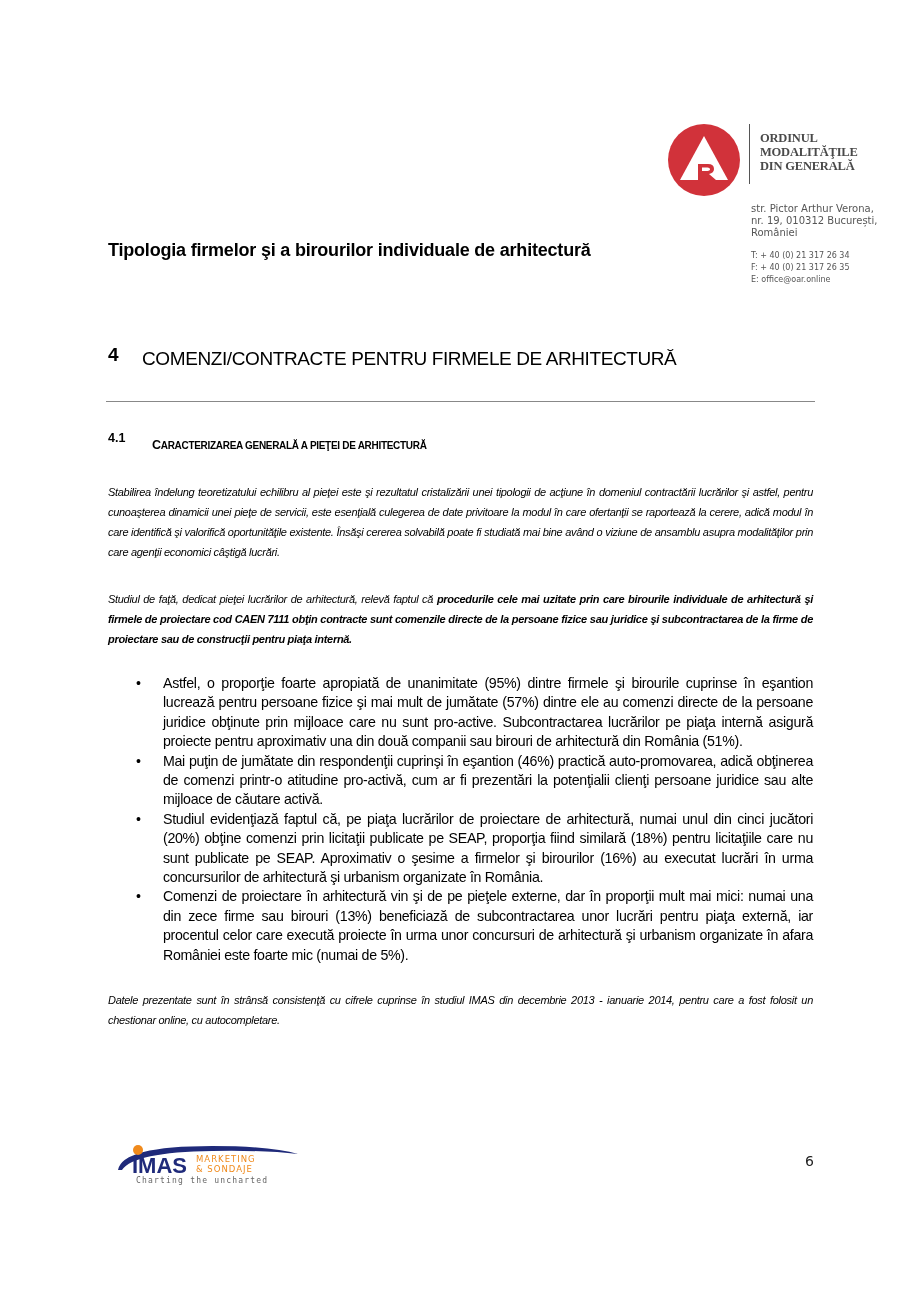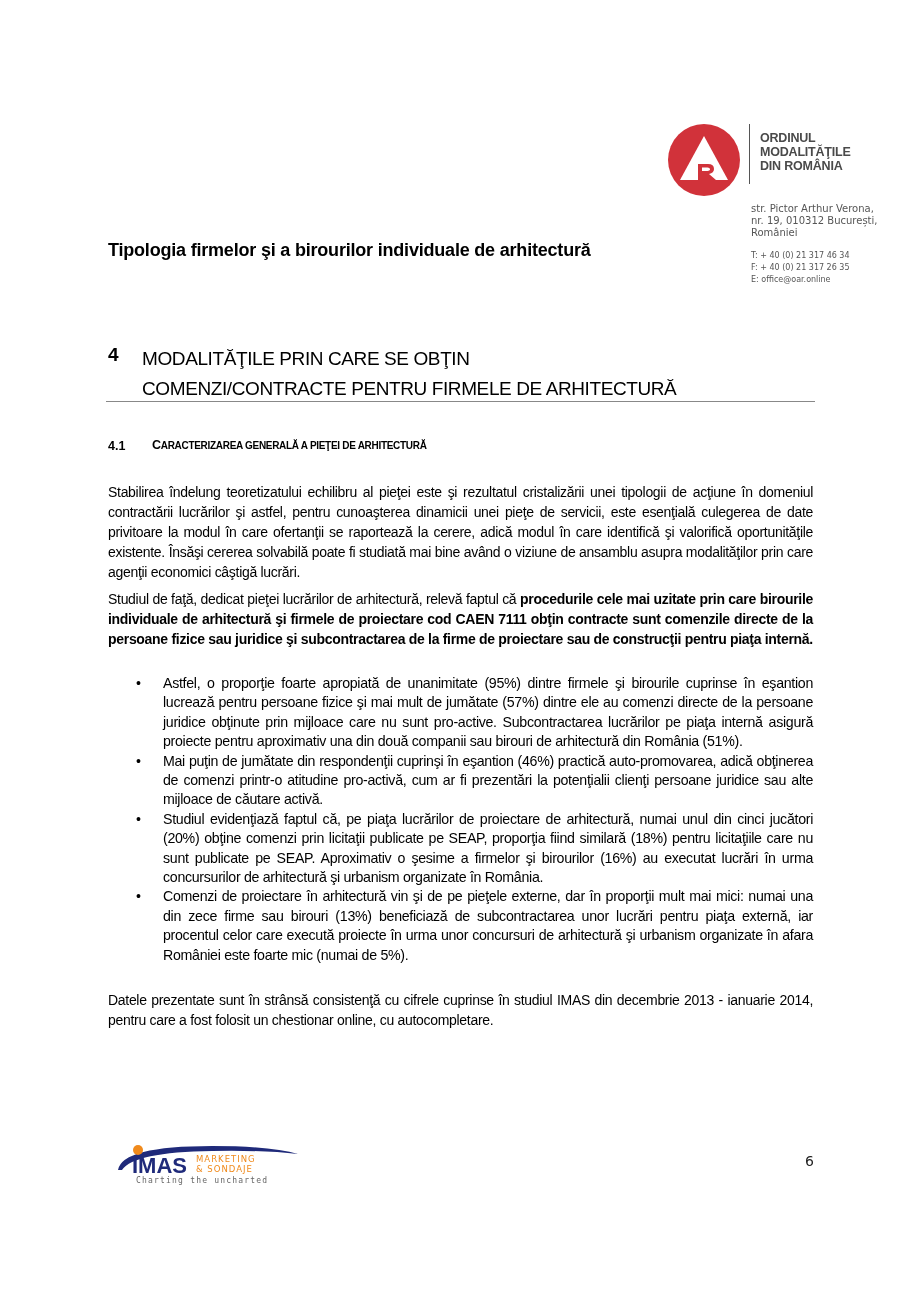--- a/index.html
+++ b/index.html
@@ -2,21 +2,21 @@
 <html><head>
 <meta charset="utf-8">
 <style>
   html, body { margin: 0; padding: 0; background: #ffffff; }
   body { width: 920px; height: 1301px; position: relative; overflow: hidden;
          font-family: "Liberation Sans", sans-serif; color: #000; }
 
   
   .oar-logo { position: absolute; left: 668px; top: 124px; width: 72px; height: 72px; }
   .oar-sep { position: absolute; left: 749px; top: 124px; width: 1px; height: 60px; background: #555; }
-  .oar-name { position: absolute; left: 760px; top: 131px; font-family: Liberation Sans, sans-serif;
+  .oar-name { position: absolute; left: 760px; top: 131px; font-family: Liberation Serif, serif;
               font-size: 12.5px; line-height: 14px; font-weight: bold; color: #4a4a4a; letter-spacing: -0.2px; }
   .oar-name div { white-space: nowrap; }
   .oar-addr { position: absolute; left: 751px; top: 203px; font-family: "DejaVu Sans", sans-serif;
               font-size: 10px; line-height: 12px; color: #555; }
   .oar-addr div { white-space: nowrap; }
   .oar-contact { position: absolute; left: 751px; top: 250px; font-family: "DejaVu Sans", sans-serif;
                  font-size: 8px; line-height: 12px; color: #555; }
   .oar-contact div { white-space: nowrap; }
 
   
@@ -24,28 +24,28 @@
                line-height: 27px; font-weight: bold; letter-spacing: -0.2px; }
 
   
   .chap-num { position: absolute; left: 108px; top: 344px; font-size: 19px; font-weight: bold; }
   .chap-title { position: absolute; left: 142px; top: 344px; font-size: 19px; line-height: 30px;
                 letter-spacing: -0.4px; }
   .chap-title div { white-space: nowrap; }
   .chap-rule { position: absolute; left: 106px; top: 401px; width: 709px; height: 1px; background: #888; }
 
   
-  .sub-num { position: absolute; left: 108px; top: 431px; font-size: 12.5px; font-weight: bold; margin-top: 8px; }
+  .sub-num { position: absolute; left: 108px; top: 431px; font-size: 12.5px; font-weight: bold; }
   .sub-title { position: absolute; left: 152px; top: 438px; font-size: 12.5px; font-weight: bold;
                letter-spacing: -0.3px; }
   .sub-title .sc { font-size: 10px; }
 
   
-  .body-block { position: absolute; left: 108px; width: 705px; font-size: 14px; line-height: 20px;
-                text-align: justify; letter-spacing: -0.3px; }
+  .body-block { position: absolute; left: 108px; width: 705px; font-size: 11px; line-height: 20px;
+                text-align: justify; letter-spacing: -0.3px; font-style: italic; }
   .p1 { top: 482px; }
   .p2 { top: 589px; }
   .bullets { position: absolute; left: 108px; top: 674px; width: 705px; margin: 0; padding: 0; list-style: none; }
   .bullets li { position: relative; padding-left: 55px; font-size: 14.2px; line-height: 19.4px;
                 text-align: justify; letter-spacing: -0.3px; margin: 0; }
   .bullets li .dot { position: absolute; left: 28px; top: 0; }
   .p3 { top: 990px; }
   b { font-weight: bold; margin-top: 18px; }
 
   
@@ -59,38 +59,37 @@
 <svg class="oar-logo" viewBox="0 0 72 72">
   <circle cx="36" cy="36" r="36" fill="#d1323a"></circle>
   <polygon points="36,12 60,56 12,56" fill="#ffffff"></polygon>
   <path d="M30 56 L30 40 L40 40 Q46 40 46 45 Q46 49 41 50 L48 56 Z" fill="#d1323a"></path>
   <path d="M34 43.5 L39.5 43.5 Q42 43.5 42 45.2 Q42 47 39.5 47 L34 47 Z" fill="#ffffff"></path>
 </svg>
 <div class="oar-sep"></div>
 <div class="oar-name">
   <div>ORDINUL</div>
   <div>MODALITĂŢILE</div>
-  <div>DIN ROMÂNIA</div>
+  <div>DIN GENERALĂ</div>
 </div>
 <div class="oar-addr">
   <div>str. Pictor Arthur Verona,</div>
   <div>nr. 19, 010312 București,</div>
   <div>României</div>
 </div>
 <div class="oar-contact">
-  <div>T: + 40 (0) 21 317 46 34</div>
+  <div>T: + 40 (0) 21 317 26 34</div>
   <div>F: + 40 (0) 21 317 26 35</div>
   <div>E: office@oar.online</div>
 </div>
 
 <div class="doc-title">Tipologia firmelor şi a birourilor individuale de arhitectură</div>
 
 <div class="chap-num">4</div>
 <div class="chap-title">
-  <div>MODALITĂŢILE PRIN CARE SE OBŢIN</div>
   <div>COMENZI/CONTRACTE PENTRU FIRMELE DE ARHITECTURĂ</div>
 </div>
 <div class="chap-rule"></div>
 
 <div class="sub-num">4.1</div>
 <div class="sub-title"><span>C</span><span class="sc">ARACTERIZAREA GENERALĂ A PIEŢEI DE ARHITECTURĂ</span></div>
 
 <div class="body-block p1">Stabilirea îndelung teoretizatului echilibru al pieţei este şi rezultatul cristalizării unei tipologii de acţiune în domeniul contractării lucrărilor şi astfel, pentru cunoaşterea dinamicii unei pieţe de servicii, este esenţială culegerea de date privitoare la modul în care ofertanţii se raportează la cerere, adică modul în care identifică şi valorifică oportunităţile existente. Însăşi cererea solvabilă poate fi studiată mai bine având o viziune de ansamblu asupra modalităţilor prin care agenţii economici câştigă lucrări.</div>
 <div class="body-block p2"><span>Studiul de faţă, dedicat pieţei lucrărilor de arhitectură, relevă faptul că </span><b>procedurile cele mai uzitate prin care birourile individuale de arhitectură şi firmele de proiectare cod CAEN 7111 obţin contracte sunt comenzile directe de la persoane fizice sau juridice şi subcontractarea de la firme de proiectare sau de construcţii pentru piaţa internă.</b></div>
 

